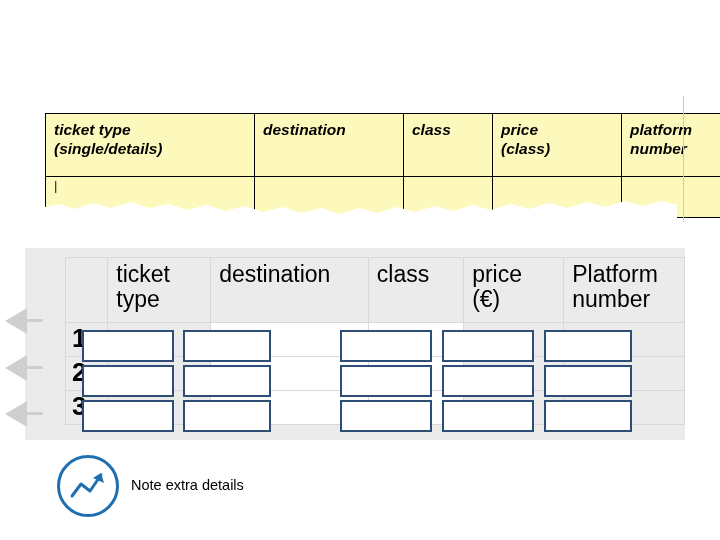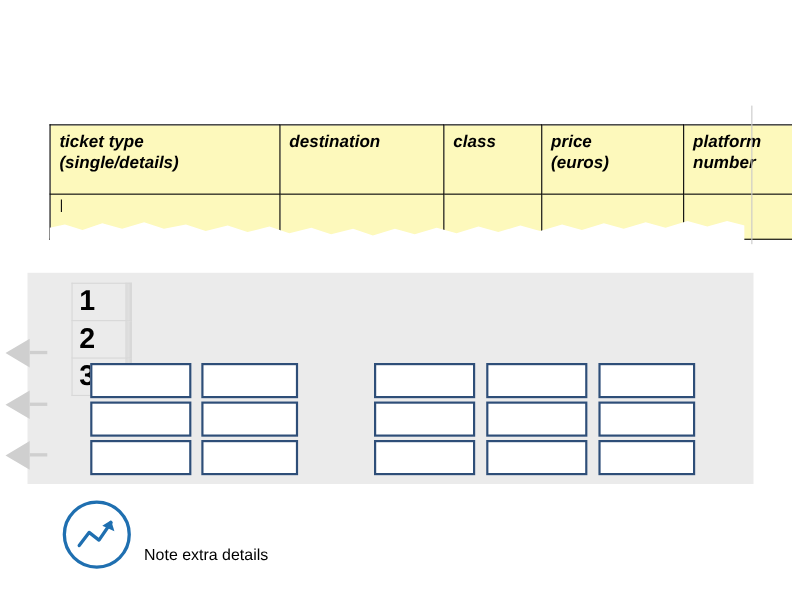--- a/index.html
+++ b/index.html
@@ -154,21 +154,21 @@
     width: 62px;
     height: 62px;
     border: 3px solid #1f6fb0;
     border-radius: 50%;
     box-sizing: border-box;
   }
   .note-circle svg { display: block; }
   .note-text {
     position: absolute;
     left: 131px;
-    top: 497px;
+    top: 477px;
     font-size: 14.5px;
     color: #000;
     font-family: "Liberation Sans", sans-serif;
   }
 </style>
 </head>
 <body>
 
 <div class="yellow-wrap">
   <table class="yellow-table">
@@ -179,21 +179,21 @@
         <div>(single/details)</div>
       </td>
       <td class="yellow-col-2">
         <div>destination</div>
       </td>
       <td class="yellow-col-3">
         <div>class</div>
       </td>
       <td class="yellow-col-4">
         <div>price</div>
-        <div>(euros)</div>
+        <div>(class)</div>
       </td>
       <td class="yellow-col-5">
         <div>platform</div>
         <div>number</div>
       </td>
     </tr>
     <tr class="blank-row">
       <td>|</td>
       <td></td>
       <td></td>
@@ -212,20 +212,41 @@
                L632,32 L0,32 Z" fill="#ffffff"></path>
     </svg>
   </div>
 </div>
 <div class="right-rule"></div>
 
 <div class="grey-wrap">
 
   <table class="grey-table">
     <tbody>
+        <tr>
+      <td class="g-num g-head"></td>
+      <td class="g-head g-c1">
+        <div>ticket</div>
+        <div>type</div>
+      </td>
+      <td class="g-head g-c2">
+        <div>destination</div>
+      </td>
+      <td class="g-head g-c3">
+        <div>class</div>
+      </td>
+      <td class="g-head g-c4">
+        <div>price</div>
+        <div>(€)</div>
+      </td>
+      <td class="g-head g-c5">
+        <div>Platform</div>
+        <div>number</div>
+      </td>
+    </tr>
 
     <tr>
       <td class="g-num g-cell">1</td>
       <td class="g-cell"></td>
       <td class="g-cell white"></td>
       <td class="g-cell white"></td>
       <td class="g-cell"></td>
       <td class="g-cell"></td>
     </tr>
     <tr>

